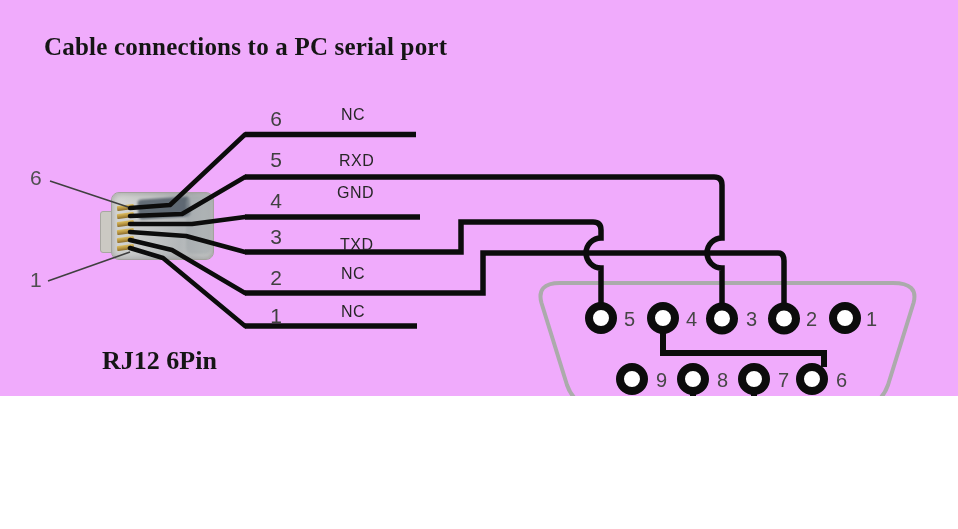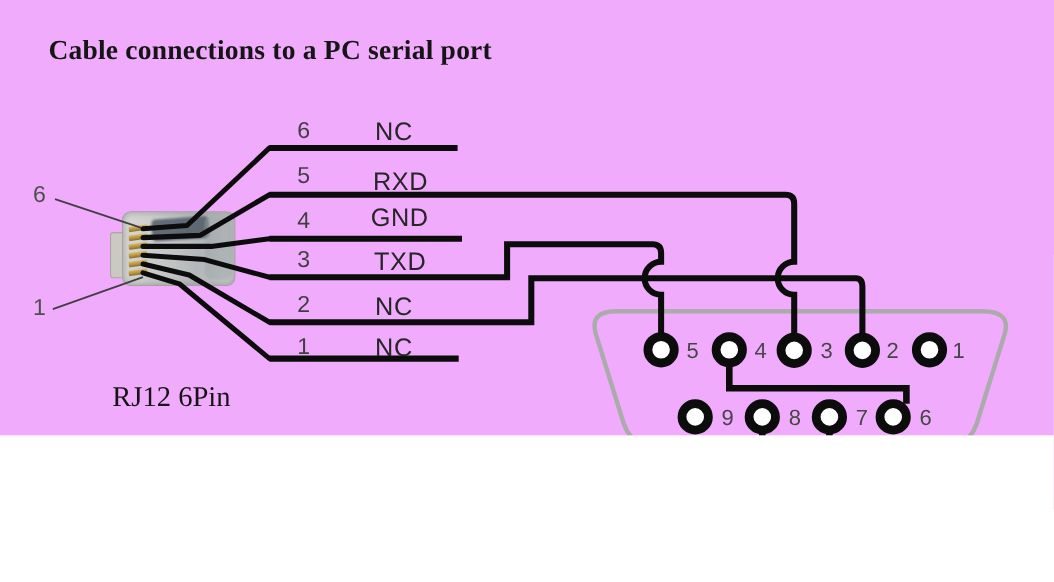--- a/index.html
+++ b/index.html
@@ -9,25 +9,25 @@
     background:#f0abfc;
     font-family:"Liberation Sans",sans-serif;
     padding-left:40px;
   }
   .t{position:absolute;white-space:nowrap;line-height:1.15;}
   .title{
     font-family:"Liberation Serif",serif;font-weight:bold;
     font-size:25px;color:#151515;letter-spacing:.2px;
   }
   .rj12-label{
-    font-family:"Liberation Serif",serif;font-weight:normal;
+    font-family:"Liberation Serif",serif;font-weight:bold;
     font-size:26px;color:#151515;
   }
   .num{font-size:21px;color:#3f3f3f;width:30px;text-align:center;}
-  .lbl{font-size:23px;color:#262626;letter-spacing:.5px;}
+  .lbl{font-size:16px;color:#262626;letter-spacing:.5px;}
   .ptr{font-size:21px;color:#4f4f4f;}
   .pin-num{font-size:20px;color:#464646;}
   .db9-label{font-size:27px;color:#383838;}
   .svg-layer{position:absolute;left:0;top:0;z-index:3;}
   .txt-layer{z-index:5;}
   
   .rj12{position:absolute;left:0;top:0;z-index:2;}
   .rj12-body{
     position:absolute;left:111px;top:192px;width:101px;height:66px;
     border-radius:8px;border:1px solid #a3a29e;
@@ -134,21 +134,21 @@
   <div class="t num txt-layer" style="left:261px;top:107px">6</div>
   <div class="t lbl txt-layer" style="left:341px;top:106px">NC</div>
 
   <div class="t num txt-layer" style="left:261px;top:148px">5</div>
   <div class="t lbl txt-layer" style="left:339px;top:152px">RXD</div>
 
   <div class="t num txt-layer" style="left:261px;top:189px">4</div>
   <div class="t lbl txt-layer" style="left:337px;top:184px">GND</div>
 
   <div class="t num txt-layer" style="left:261px;top:225px">3</div>
-  <div class="t lbl txt-layer" style="left:340px;top:224px">TXD</div>
+  <div class="t lbl txt-layer" style="left:340px;top:236px">TXD</div>
 
   <div class="t num txt-layer" style="left:261px;top:266px">2</div>
   <div class="t lbl txt-layer" style="left:341px;top:265px">NC</div>
 
   <div class="t num txt-layer" style="left:261px;top:304px">1</div>
   <div class="t lbl txt-layer" style="left:341px;top:303px">NC</div>
 
   <div class="t rj12-label txt-layer" style="left:102px;top:346px">RJ12 6Pin</div>
 
   <div class="t pin-num txt-layer" style="left:624px;top:308px">5</div>

